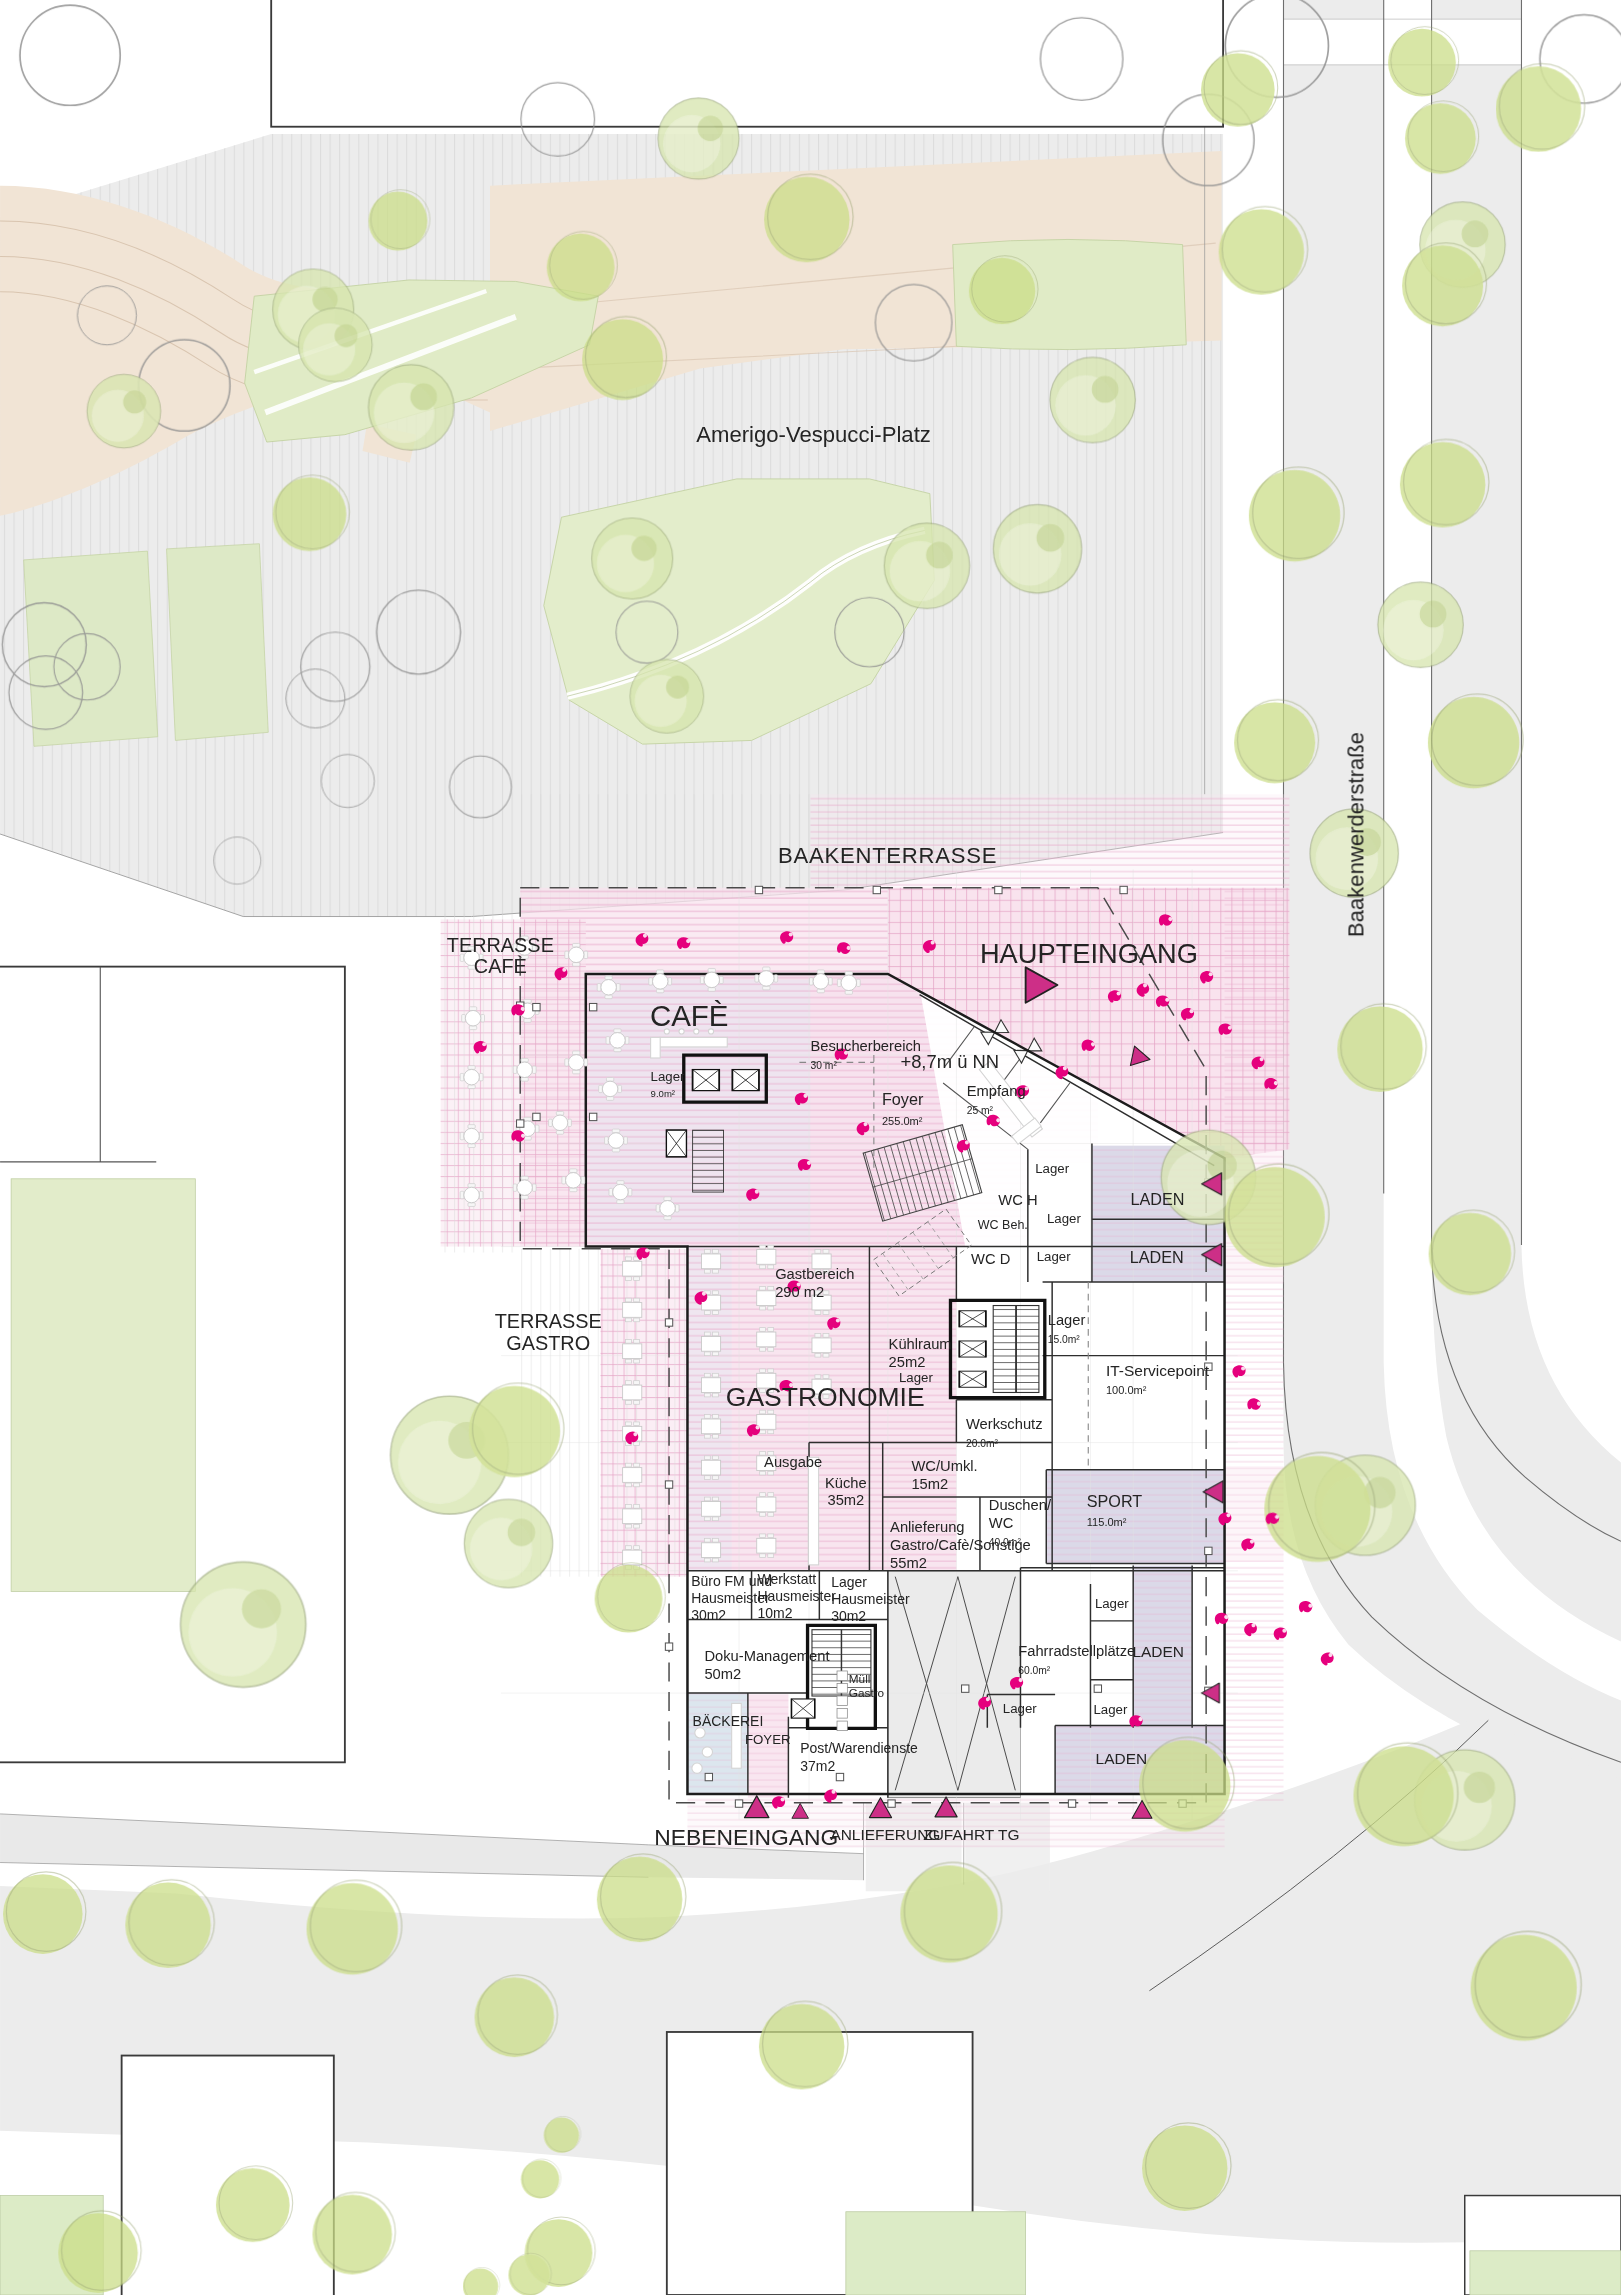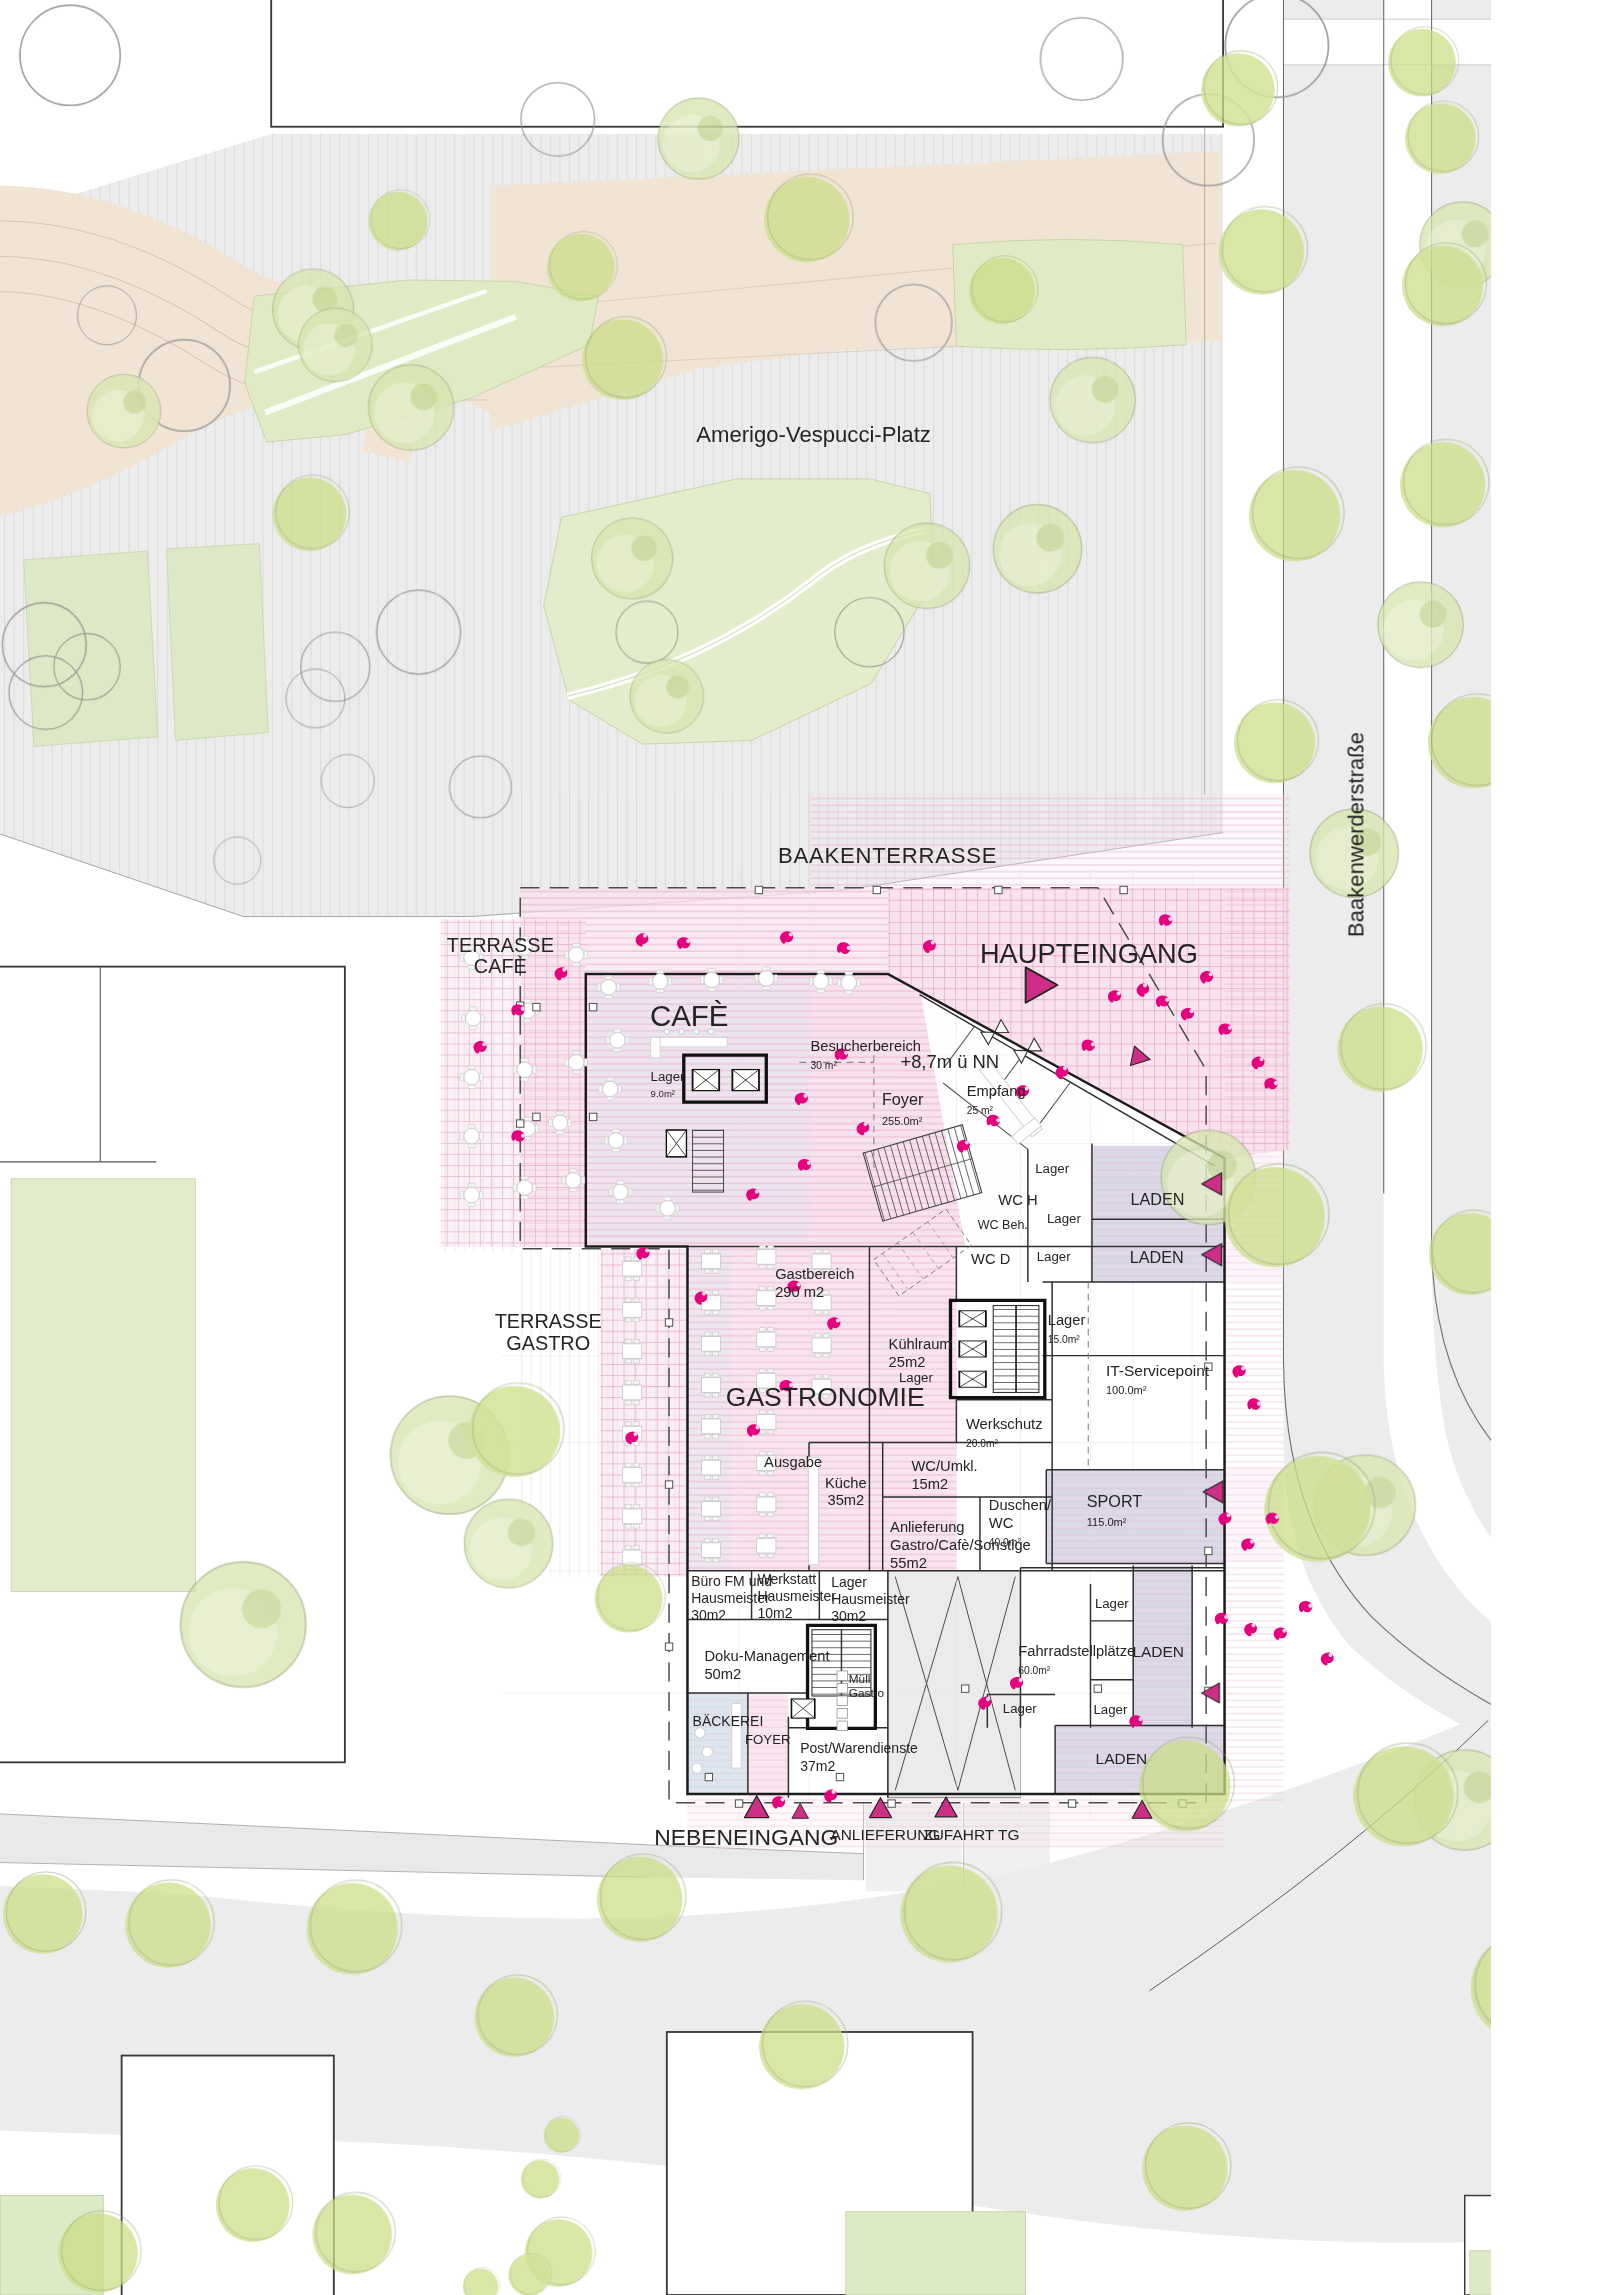--- a/index.html
+++ b/index.html
@@ -1,16 +1,16 @@
 <!DOCTYPE html>
 <html style="font-size:11.8px"><head>
 <meta charset="utf-8">
 <style>
   html,body{margin:0;padding:0;background:#fff;}
-  #stage{width:1491px;height:2295px;position:relative;overflow:hidden;background:#fff;}
+  #stage{width:1621px;height:2295px;position:relative;overflow:hidden;background:#fff;}
   svg{display:block;}
   text{font-family:"Liberation Sans","DejaVu Sans",sans-serif;fill:#242424;}
   .marker{fill:#ffffff;stroke:#555;stroke-width:1.4;}
   .ch{fill:#f6f6f6;stroke:#cfcfcf;stroke-width:1;}
   .wall{fill:none;stroke:#1c1c1c;stroke-width:3.4;stroke-linejoin:miter;}
   .wall2{fill:none;stroke:#2e2e2e;stroke-width:2;}
   .wall3{fill:none;stroke:#555;stroke-width:1.5;}
   .core{fill:none;stroke:#111;stroke-width:4.5;}
   .dash{fill:none;stroke:#4a4a4a;stroke-width:2;stroke-dasharray:26 14;}
   .dashin{fill:none;stroke:#888;stroke-width:1.5;stroke-dasharray:9 7;}

